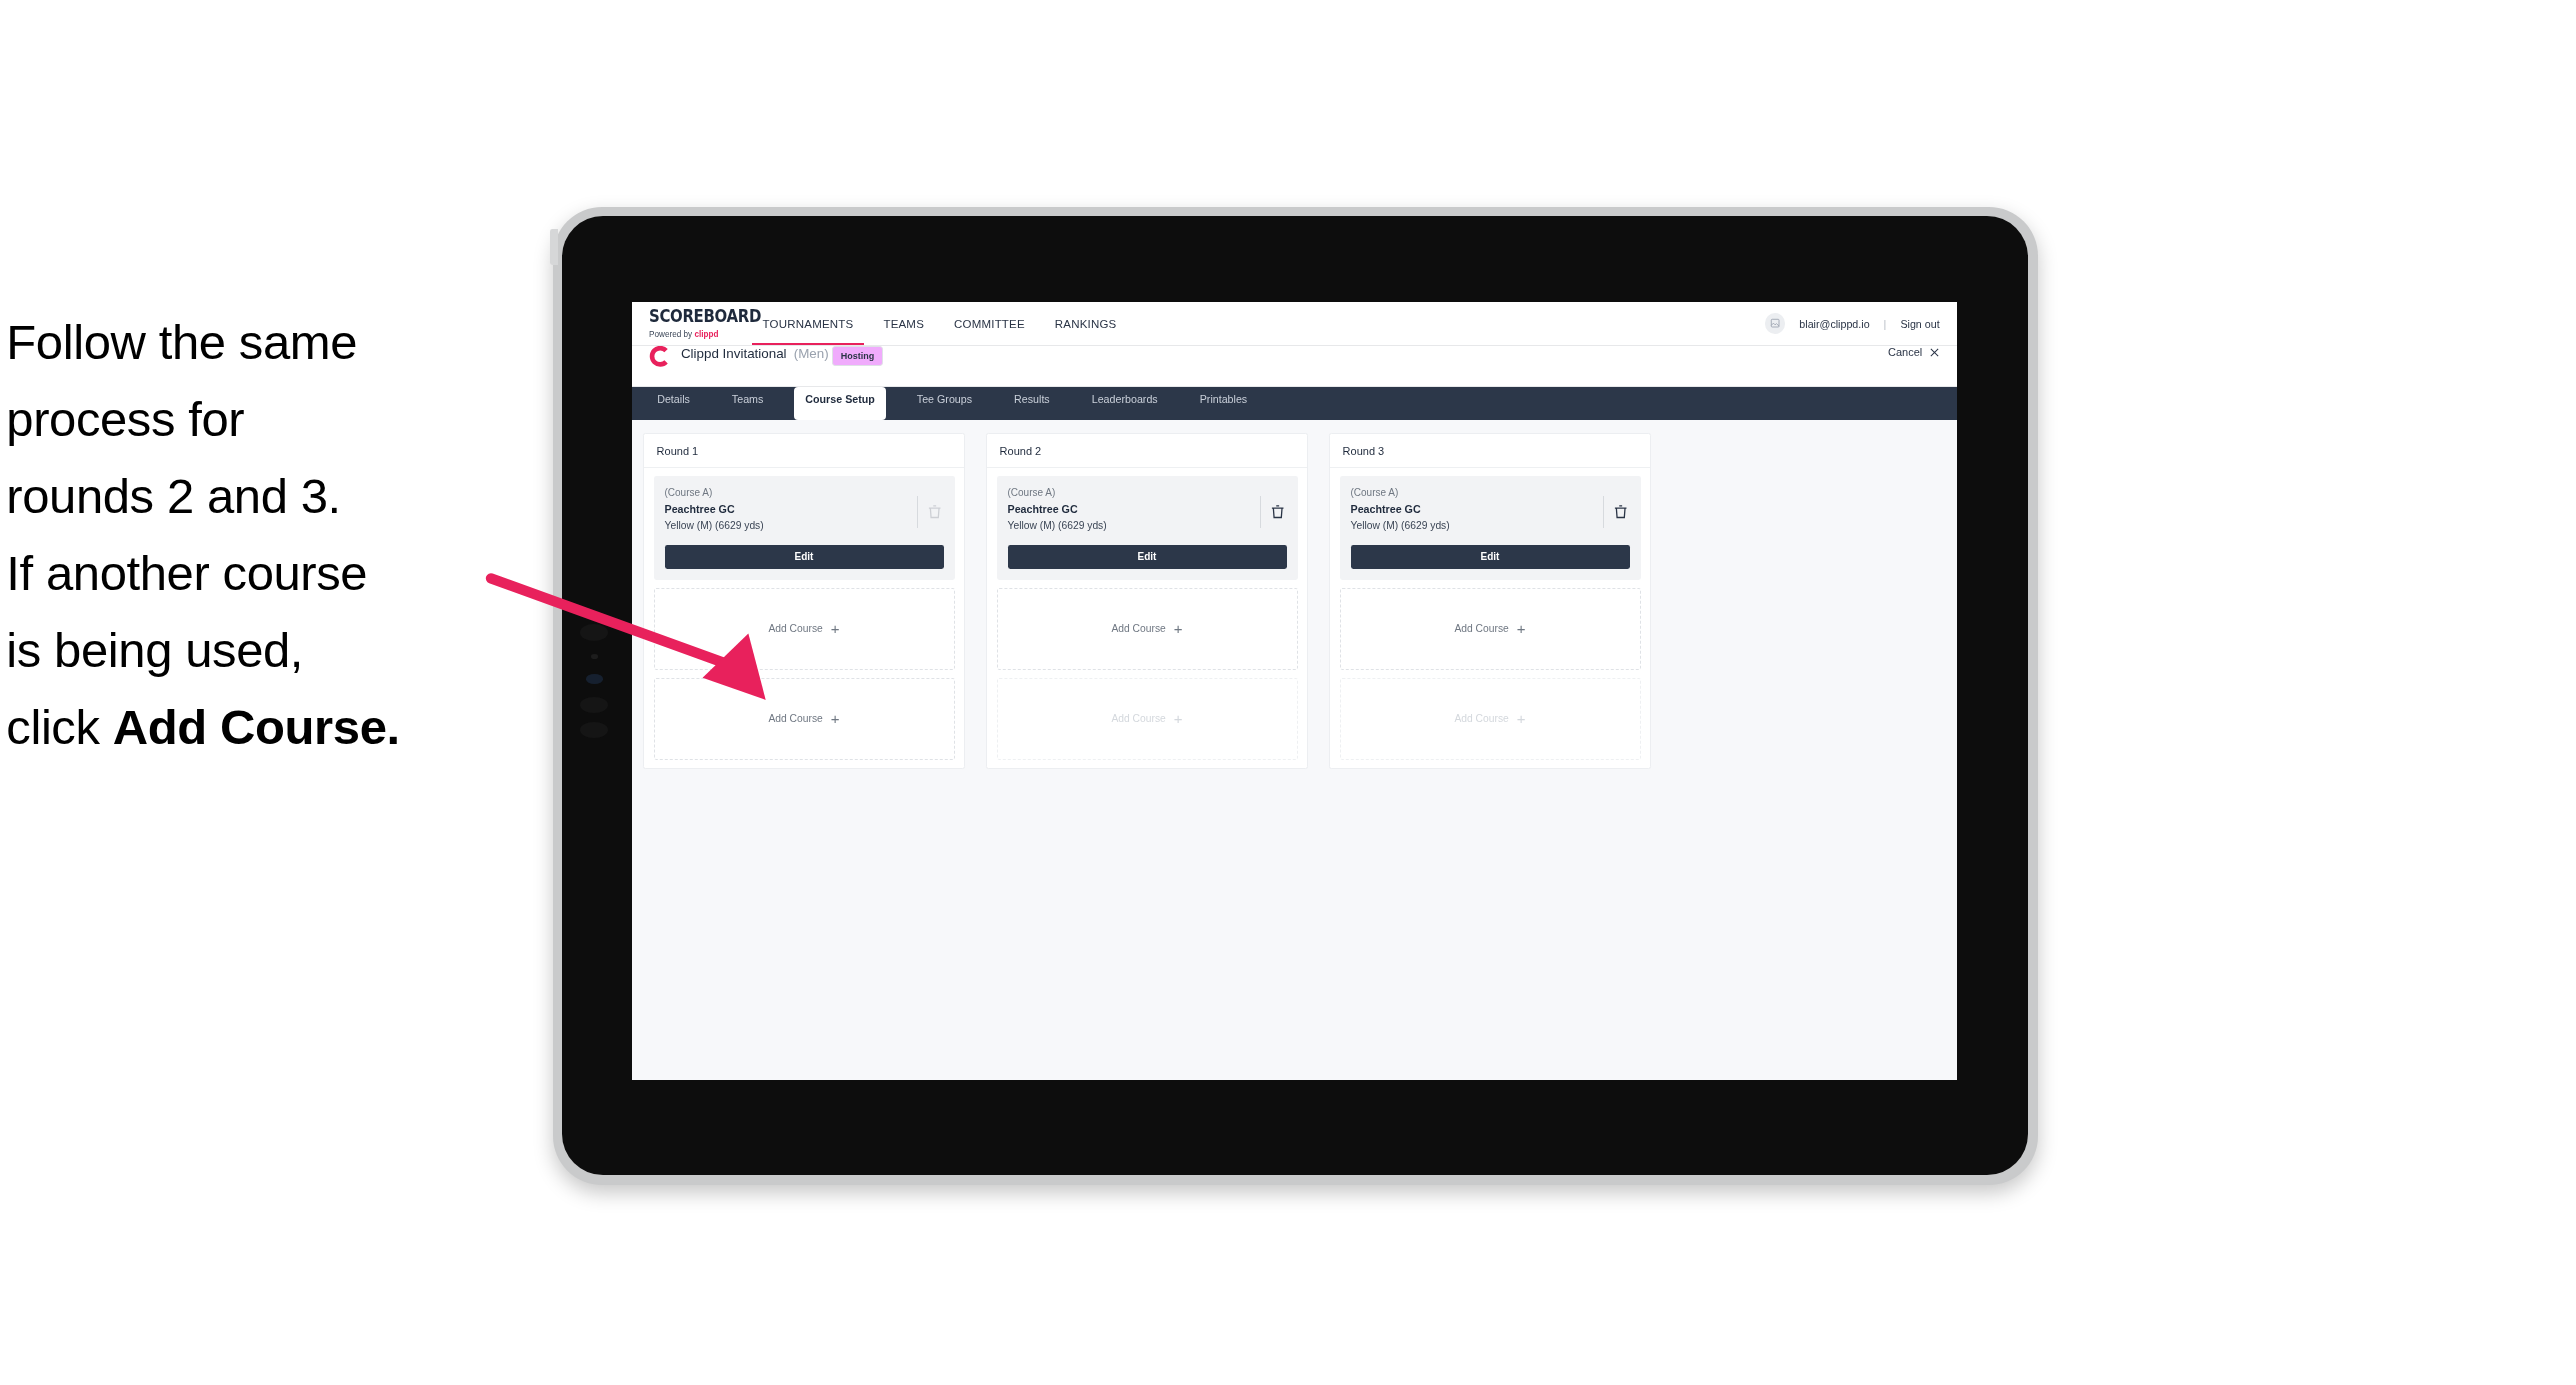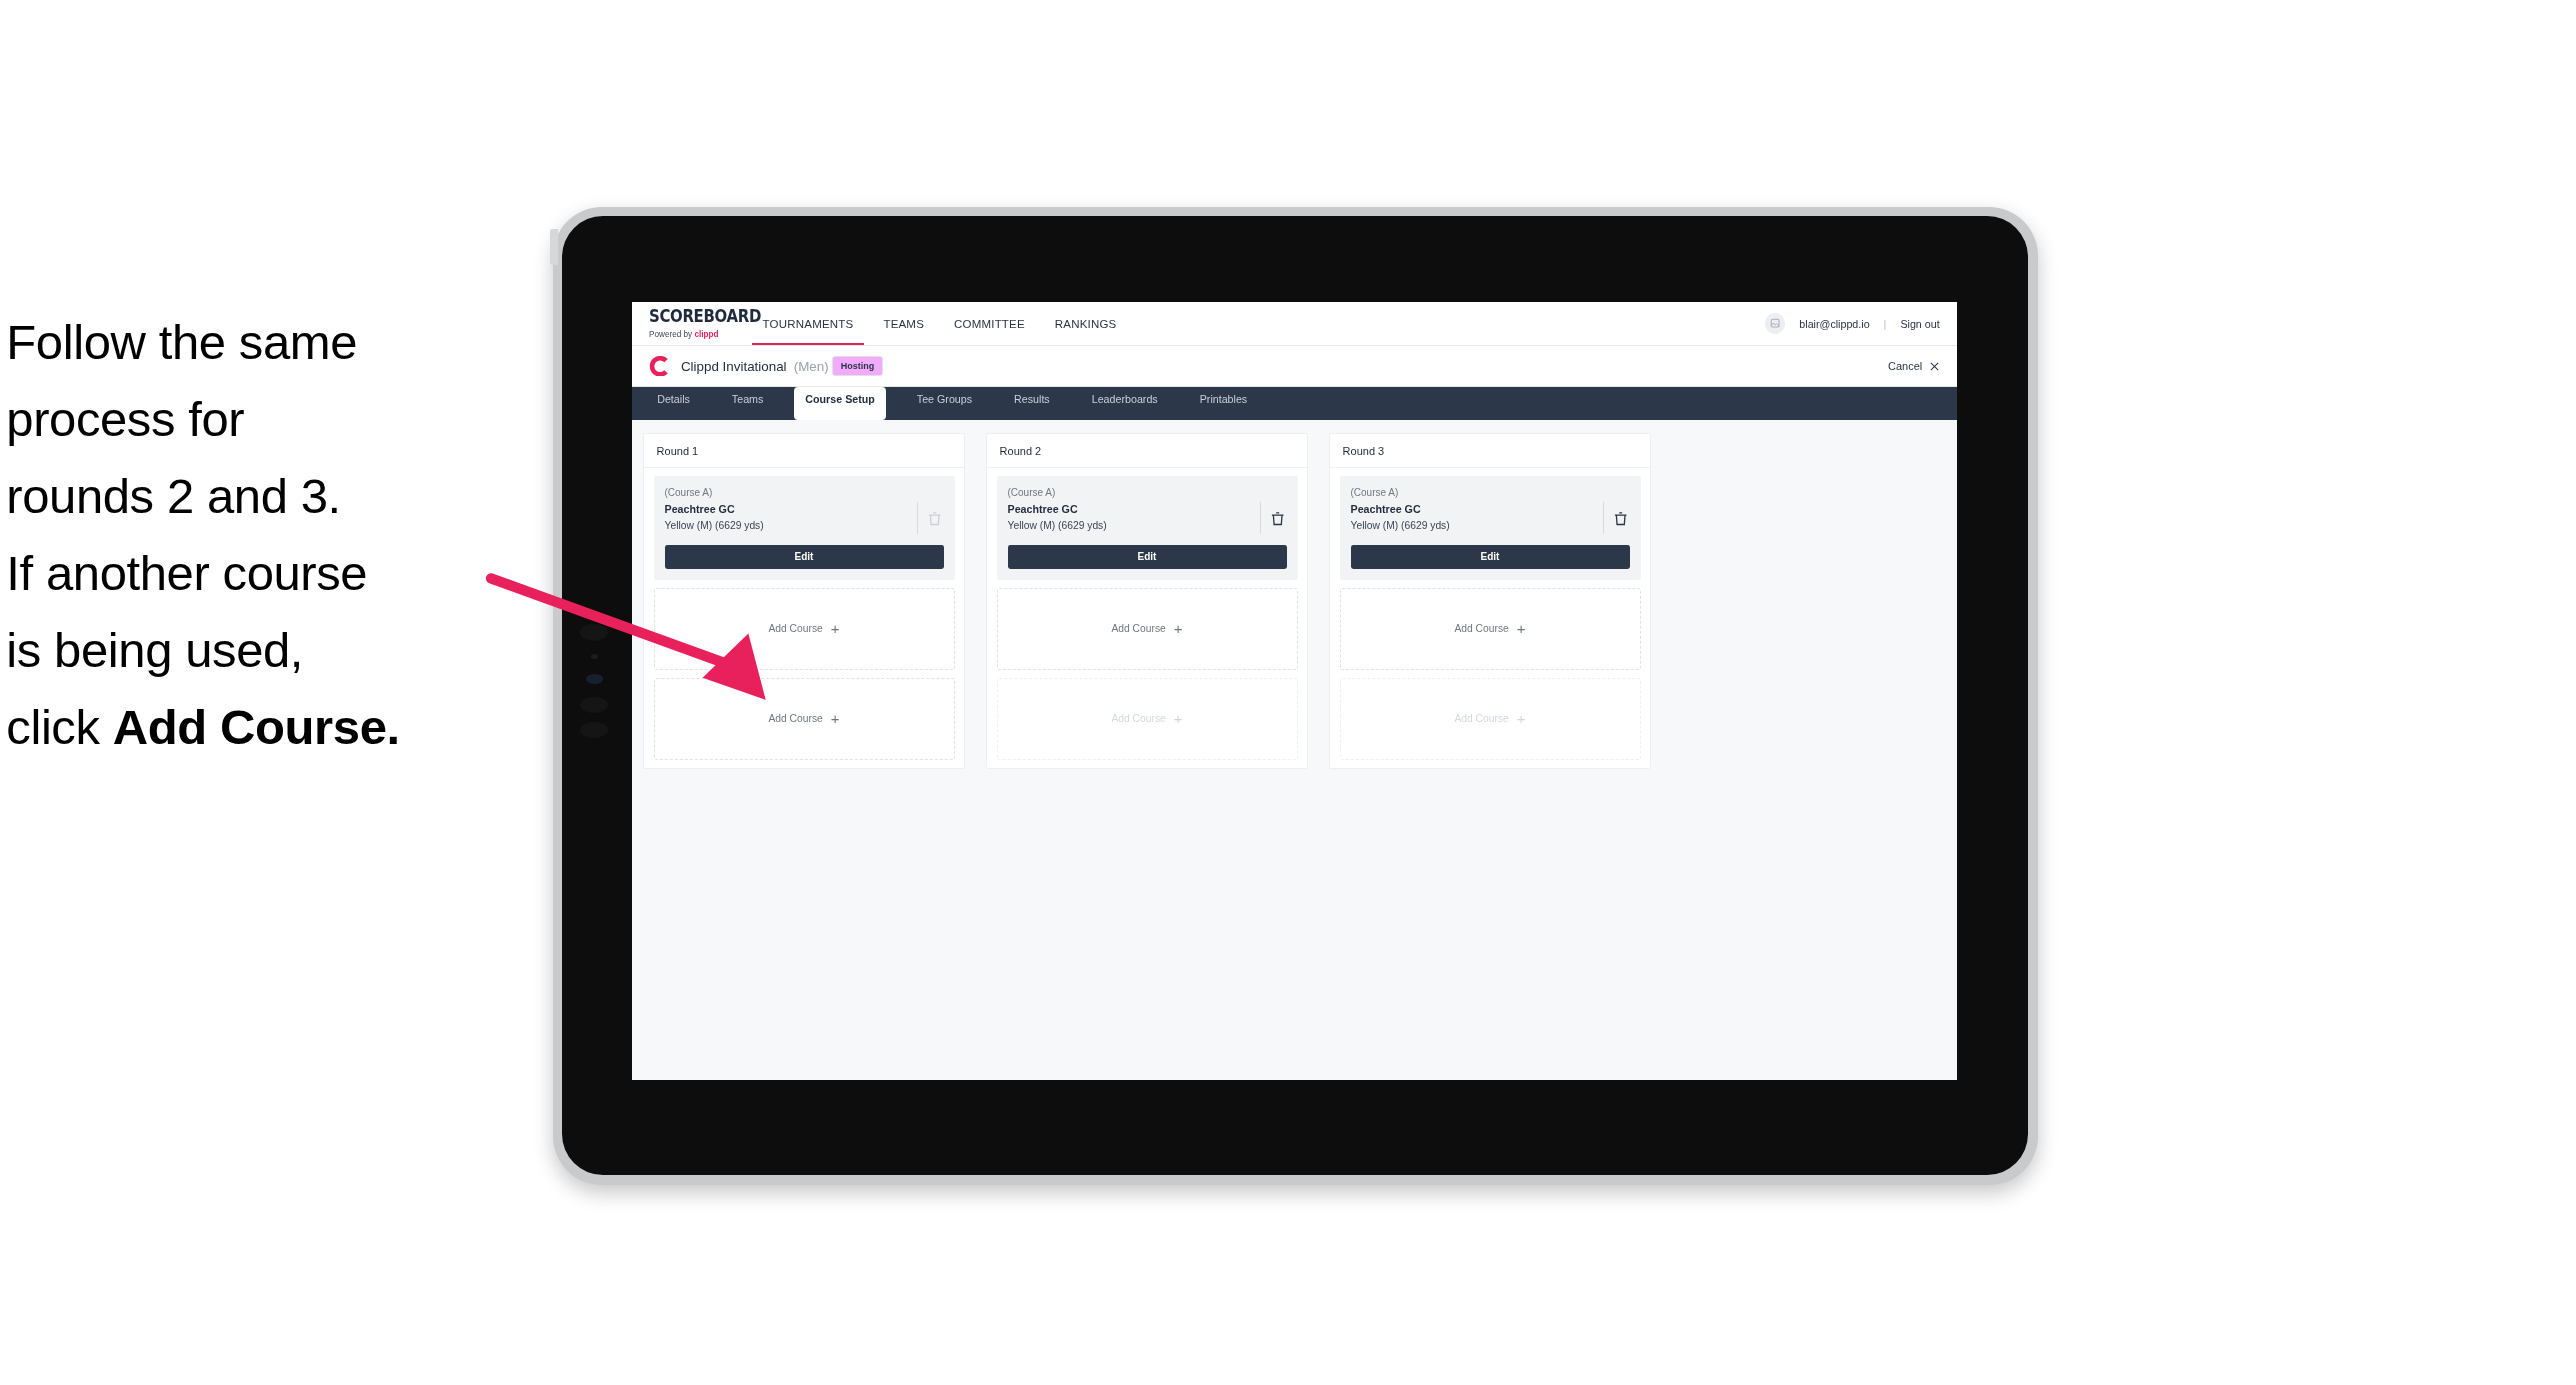--- a/index.html
+++ b/index.html
@@ -97,21 +97,21 @@
   .avatar {
     width:20.5px; height:20.5px; border-radius:50%; background:#eceef1;
     display:flex; align-items:center; justify-content:center; color:#9aa2ae; font-size:9.5px;
   }
   .topnav-right .sep { color:#b9bec6; }
   .topnav-right .link { cursor:pointer; }
 
   
   .titlebar {
     height: 41px; background:#ffffff;
-    display:flex; align-items:center; padding:0 17.4px;
+    display:flex; align-items:flex-start; padding:0 17.4px;
     border-bottom:0.8px solid #e7e8ea;
   }
   .clogo {
     width:20.5px; height:20.5px; margin-right:11px; flex:none;
     display:flex; align-items:center; justify-content:center;
     font-family:"DejaVu Sans", sans-serif; font-weight:700; font-size:25px;
     color:#e8215c; line-height:0;
   }
   .ev-name { font-size:13.4px; color:#1f2a3c; }
   .ev-gender { font-size:13.4px; color:#9aa2ae; margin-left:7.1px; }
@@ -141,21 +141,21 @@
     padding: 0 0 8px 0;
   }
   .round-head {
     padding: 11px 12.6px 10.3px 12.6px; font-size:11px; color:#1f2a3c;
     border-bottom:0.8px solid #eef0f2;
   }
   .course-card {
     margin: 8px 9.5px 0 9.5px; background:#f2f3f5; border-radius:2.4px;
     padding: 9.5px 11px 11px 11px; position:relative;
   }
-  .cc-top { display:flex; align-items:flex-end; }
+  .cc-top { display:flex; align-items:center; }
   .cc-txt { flex:1; }
   .cc-label { font-size:10px; color:#6f7782; line-height:1.55; }
   .cc-name  { font-size:10.7px; color:#1f2a3c; font-weight:700; line-height:1.6; }
   .cc-tee   { font-size:10.3px; color:#3b4555; line-height:1.6; }
   .cc-actions { display:flex; align-items:center; gap:8px; padding-top:3.2px; }
   .cc-divider { width:0.8px; height:32px; background:#d7dade; }
   .trash { width:17.4px; height:17.4px; cursor:pointer; }
   .trash.faded { opacity:.18; }
   .edit-btn {
     margin-top: 10.3px; width:100%; height:24px; background:#2c3749; color:#ffffff;

